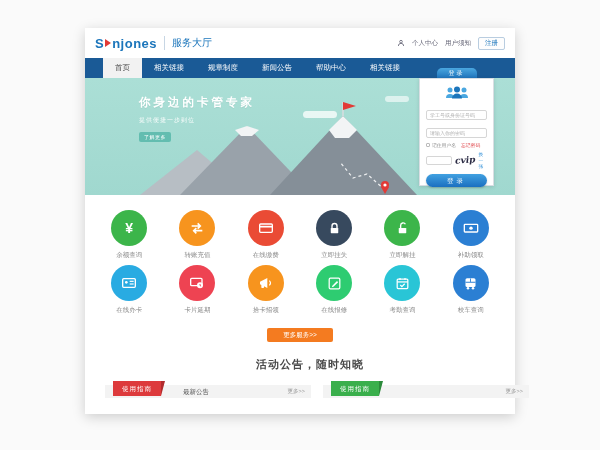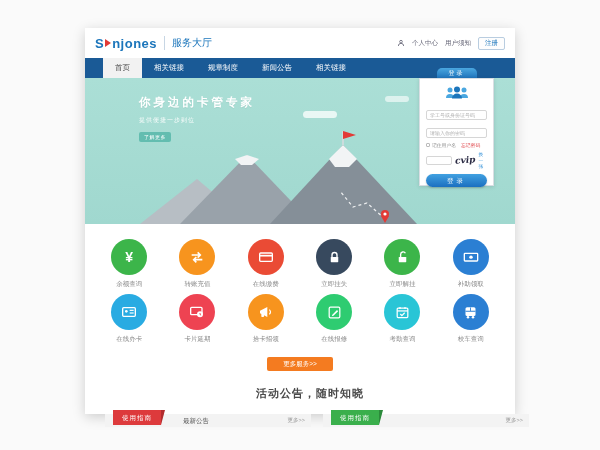--- a/index.html
+++ b/index.html
@@ -18,21 +18,21 @@
   .top-right { margin-left:auto; display:flex; align-items:center; gap:7px; font-size:6.5px; color:#667; }
   .person-ic svg { display:block; }
   .reg-btn { font-size:6.5px; color:#1b75bb; border:1px solid #b9cde0; border-radius:2px; padding:1px 6px; background:#fdfdfd; }
 
   
   .nav { height:20px; background:#1a5a96; display:flex; padding-left:18px; }
   .nav-item { font-size:7.5px; color:#fff; line-height:20px; padding:0 12px; }
   .nav-item.active { background:#f2f2f2; color:#444; }
 
   
-  .banner { position:relative; height:146px; background:linear-gradient(180deg,#abdfd6,#a0d8cf); overflow:hidden; }
+  .banner { position:relative; height:117px; background:linear-gradient(180deg,#abdfd6,#a0d8cf); overflow:hidden; }
   .hero { position:absolute; left:54px; top:17px; z-index:2; }
   .hero-title { font-size:11.5px; color:#fff; font-weight:bold; letter-spacing:3px; text-shadow:0 1px 1px rgba(0,0,0,.06); }
   .hero-sub { font-size:6px; color:rgba(255,255,255,.92); margin-top:6px; letter-spacing:1px; }
   .hero-cta { display:inline-block; margin-top:6px; background:#63bdb0; color:#fff; font-size:5px;
               padding:2px 5px; border-radius:2px; letter-spacing:.5px; }
   .cloud { position:absolute; background:#fff; opacity:.75; border-radius:10px; }
   .cloud.a { width:34px; height:7px; left:218px; top:33px; }
   .cloud.b { width:24px; height:6px; left:300px; top:18px; opacity:.6; }
   .mountains { position:absolute; left:0; bottom:0; width:430px; height:117px; }
 
@@ -113,20 +113,21 @@
       <span>用户须知</span>
       <span class="reg-btn">注册</span>
     </div>
   </div>
 
   <div class="nav">
     <div class="nav-item active">首页</div>
     <div class="nav-item">相关链接</div>
     <div class="nav-item">规章制度</div>
     <div class="nav-item">新闻公告</div>
+    <div class="nav-item">帮助中心</div>
     <div class="nav-item">相关链接</div>
   </div>
 
   <div class="banner">
     <div class="cloud a"></div>
     <div class="cloud b"></div>
     <svg class="mountains" viewBox="0 0 430 117">
       <polygon points="55,117 112,72 165,117" fill="#b7bec4"></polygon>
       <polygon points="95,117 162,48 228,117" fill="#99a2aa"></polygon>
       <polygon points="150,52 162,48 174,52 167,58 156,58" fill="#f2f4f5"></polygon>

